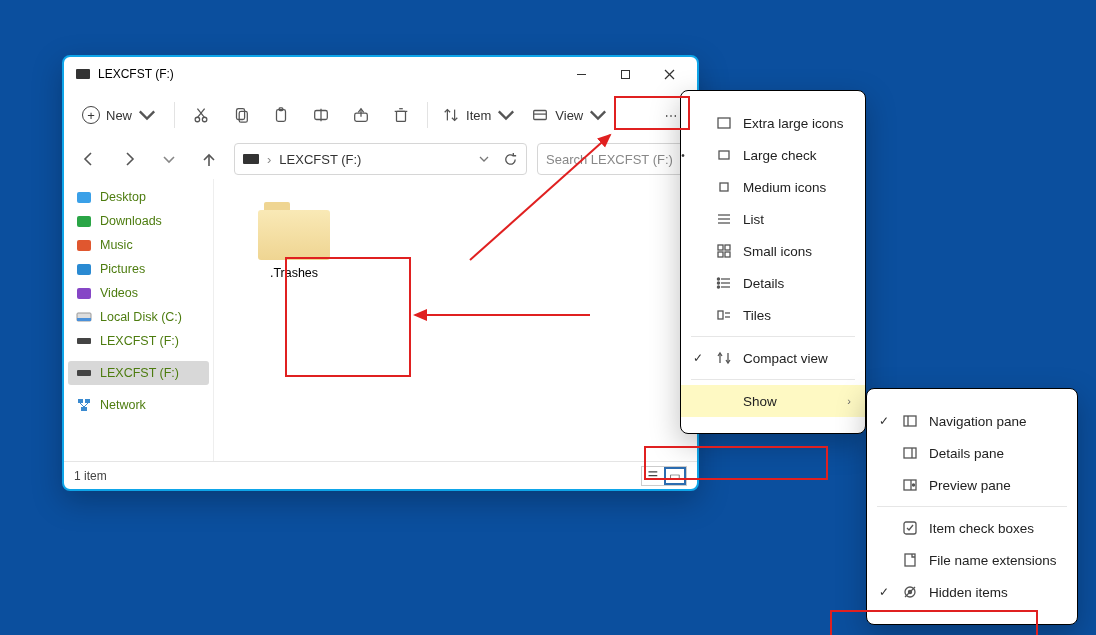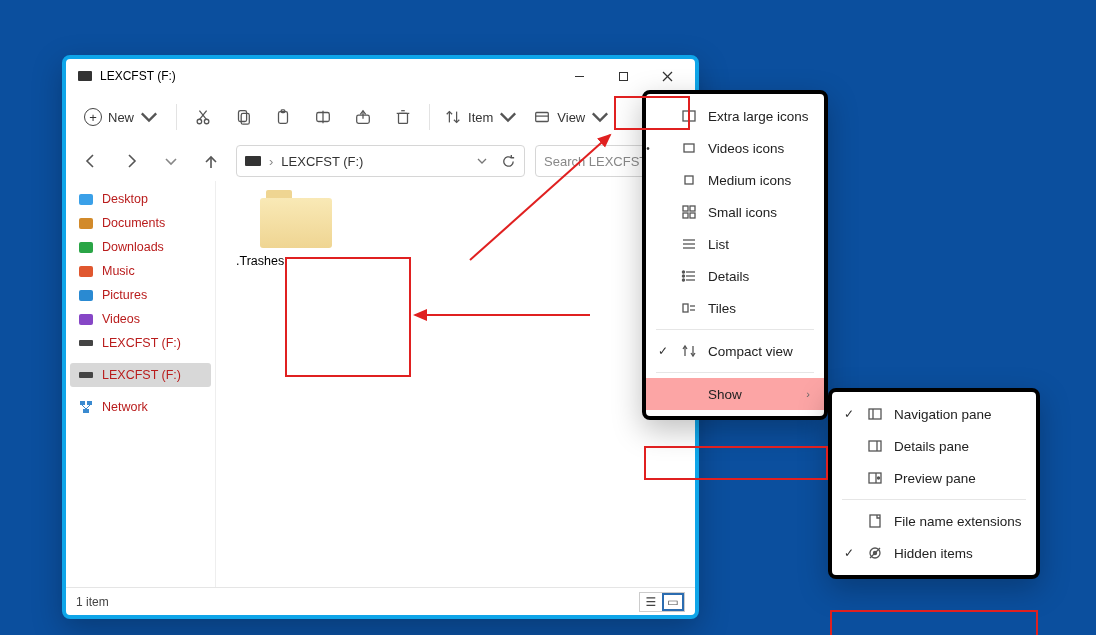--- a/index.html
+++ b/index.html
@@ -1,21 +1,21 @@
 <!DOCTYPE html>
 <html><head>
 <meta charset="utf-8">
 <style>
 * { box-sizing: border-box; margin: 0; padding: 0; font-family: "Segoe UI", Arial, sans-serif; }
 body { background:#0b4f9e; width:1096px; height:635px; position:relative; overflow:hidden; }
 
 
 .win {
-  position:absolute; left:62px; top:55px; width:637px; height:564px;
-  background:#fff; border:4px solid #0ea5e9; border-radius:8px;
+  position:absolute; left:62px; top:55px; width:637px; height:436px;
+  background:#fff; border:2px solid #0ea5e9; border-radius:8px;
   box-shadow:0 10px 30px rgba(0,0,0,.25);
 }
 .titlebar { height:34px; display:flex; align-items:center; padding:0 6px 0 12px; font-size:12px; }
 .titlebar .ticon { width:14px; height:10px; background:#333; border-radius:1px; margin-right:8px; }
 .titlebar .spacer { flex:1; }
 .winbtn { width:44px; height:30px; display:flex; align-items:center; justify-content:center; color:#333; }
 .winbtn svg { width:11px; height:11px; }
 
 .toolbar { height:48px; display:flex; align-items:center; padding:0 8px; gap:4px; }
 .tbtn { height:36px; min-width:36px; padding:0 6px; display:flex; align-items:center; justify-content:center; gap:6px; border-radius:4px; color:#333; font-size:13px; }
@@ -28,47 +28,47 @@
 .addrrow { height:40px; display:flex; align-items:center; padding:0 10px; gap:10px; }
 .navarrow { width:30px; height:30px; display:flex; align-items:center; justify-content:center; color:#555; }
 .navarrow svg { width:16px; height:16px; stroke:#555; fill:none; stroke-width:1.6; }
 .addrbox { flex:1; height:32px; border:1px solid #d6d6d6; border-radius:4px; display:flex; align-items:center; padding:0 8px; font-size:13px; gap:8px; color:#333; }
 .addrbox .dicon { width:16px; height:10px; background:#333; border-radius:1px; }
 .addrbox .refresh { margin-left:auto; }
 .searchbox { width:150px; height:32px; border:1px solid #d6d6d6; border-radius:4px; display:flex; align-items:center; padding:0 8px; font-size:13px; color:#888; background:#fff; }
 
 .body { display:flex; height:calc(100% - 34px - 48px - 40px - 28px); }
 .sidebar { width:150px; border-right:1px solid #eee; padding:6px 4px; overflow:hidden; }
-.sbitem { height:24px; display:flex; align-items:center; gap:8px; padding:0 8px; font-size:12.5px; border-radius:3px; color:#b91c1c; }
+.sbitem { height:24px; display:flex; align-items:center; gap:8px; padding:0 8px; font-size:12.5px; border-radius:3px; color:#4d7c0f; }
 .sbitem.sel { background:#d8d8d8; }
 .sbgap { height:8px; }
 .sbicon { width:16px; height:16px; display:flex; align-items:center; justify-content:center; }
 
 .content { flex:1; position:relative; padding:8px; }
-.folder { position:absolute; left:20px; top:3px; width:120px; font-size:12.5px; }
+.folder { position:absolute; left:20px; top:17px; width:120px; text-align:center; font-size:12.5px; }
 .foldericon { width:72px; height:58px; margin:6px auto 6px; position:relative; }
 .foldericon .tab { position:absolute; left:6px; top:0; width:26px; height:10px; background:#efd592; border-radius:2px 2px 0 0; }
 .foldericon .body2 { position:absolute; left:0; top:8px; right:0; bottom:0; background:linear-gradient(#f9e9b6,#efd592); border-radius:3px; }
 
 .statusbar { position:absolute; left:0; right:0; bottom:0; height:28px; border-top:1px solid #e5e5e5; display:flex; align-items:center; padding:0 10px; font-size:12px; color:#444; }
 .statusbar .spacer { flex:1; }
 .viewtoggle { display:flex; border:1px solid #ccc; }
 .viewtoggle div { width:22px; height:18px; display:flex; align-items:center; justify-content:center; }
 .viewtoggle .act { border:2px solid #2b6cb0; }
 
 
-.menu { position:absolute; background:#fff; border:4px solid #000000; border-radius:8px; box-shadow:0 10px 30px rgba(0,0,0,.25); padding:6px 0; font-size:13.5px; color:#222; }
+.menu { position:absolute; background:#fff; border:1px solid #000000; border-radius:8px; box-shadow:0 10px 30px rgba(0,0,0,.25); padding:16px 0; font-size:13.5px; color:#222;margin-left:38px; }
 .menu1 { left:642px; top:90px; width:186px; }
 .menu2 { left:828px; top:388px; width:212px; }
 .mitem { height:32px; display:flex; align-items:center; padding:0 14px 0 10px; gap:10px; position:relative; }
 .mitem .check { width:14px; display:flex; justify-content:center; color:#333; font-size:12px; }
 .mitem .micon { width:18px; height:18px; display:flex; align-items:center; justify-content:center; }
 .mitem .micon svg { width:16px; height:16px; stroke:#555; fill:none; stroke-width:1.4; }
 .mitem .arrow { margin-left:auto; font-size:11px; color:#666; }
-.mitem.hover { background:#fca5a5; }
+.mitem.hover { background:#fef9c3; }
 .msep { height:1px; background:#e6e6e6; margin:5px 10px; }
 .bullet { position:absolute; left:-1px; width:6px; text-align:center; font-size:10px; color:#333; }
 
 
 .redbox { position:absolute; border:2px solid #e02020; pointer-events:none; }
 .arrowline { position:absolute; pointer-events:none; }
 </style>
 </head>
 <body>
 
@@ -216,28 +216,20 @@
           <span class="sbicon">
             <svg width="16" height="16">
               <rect x="1" y="3" width="14" height="11" rx="2" fill="#3aa0e8"></rect>
             </svg>
           </span>
           <span>Desktop</span>
         </div>
         <div class="sbitem">
           <span class="sbicon">
             <svg width="16" height="16">
-              <rect x="1" y="3" width="14" height="11" rx="2" fill="#d28a2a"></rect>
-            </svg>
-          </span>
-          <span>Documents</span>
-        </div>
-        <div class="sbitem">
-          <span class="sbicon">
-            <svg width="16" height="16">
               <rect x="1" y="3" width="14" height="11" rx="2" fill="#2aa546"></rect>
             </svg>
           </span>
           <span>Downloads</span>
         </div>
         <div class="sbitem">
           <span class="sbicon">
             <svg width="16" height="16">
               <rect x="1" y="3" width="14" height="11" rx="2" fill="#e0572f"></rect>
             </svg>
@@ -252,20 +244,29 @@
           </span>
           <span>Pictures</span>
         </div>
         <div class="sbitem">
           <span class="sbicon">
             <svg width="16" height="16">
               <rect x="1" y="3" width="14" height="11" rx="2" fill="#8646c6"></rect>
             </svg>
           </span>
           <span>Videos</span>
+        </div>
+        <div class="sbitem">
+          <span class="sbicon">
+            <svg width="16" height="16">
+              <rect x="1" y="4" width="14" height="8" rx="1" fill="#ddd" stroke="#999"></rect>
+              <rect x="1" y="9" width="14" height="3" fill="#4a90d9"></rect>
+            </svg>
+          </span>
+          <span>Local Disk (C:)</span>
         </div>
         <div class="sbitem">
           <span class="sbicon">
             <svg width="16" height="16">
               <rect x="1" y="5" width="14" height="6" rx="1" fill="#444"></rect>
             </svg>
           </span>
           <span>LEXCFST (F:)</span>
         </div>
         <div class="sbgap"></div>
@@ -323,53 +324,53 @@
       <span>Extra large icons</span>
     </div>
     <div class="mitem">
       <span class="bullet">•</span>
       <span class="check"></span>
       <span class="micon">
         <svg viewBox="0 0 16 16">
           <rect x="3" y="4" width="10" height="8" stroke="#555" fill="none" stroke-width="1.3"></rect>
         </svg>
       </span>
-      <span>Videos icons</span>
+      <span>Large check</span>
     </div>
     <div class="mitem">
       <span class="check"></span>
       <span class="micon">
         <svg viewBox="0 0 16 16">
           <rect x="4" y="4" width="8" height="8" stroke="#555" fill="none" stroke-width="1.3"></rect>
         </svg>
       </span>
       <span>Medium icons</span>
+    </div>
+    <div class="mitem">
+      <span class="check"></span>
+      <span class="micon">
+        <svg viewBox="0 0 16 16">
+          <line x1="2" y1="4" x2="14" y2="4" stroke="#555" fill="none" stroke-width="1.3"></line>
+          <line x1="2" y1="8" x2="14" y2="8" stroke="#555" fill="none" stroke-width="1.3"></line>
+          <line x1="2" y1="12" x2="14" y2="12" stroke="#555" fill="none" stroke-width="1.3"></line>
+        </svg>
+      </span>
+      <span>List</span>
     </div>
     <div class="mitem">
       <span class="check"></span>
       <span class="micon">
         <svg viewBox="0 0 16 16">
           <rect x="2" y="2" width="5" height="5" stroke="#555" fill="none" stroke-width="1.3"></rect>
           <rect x="9" y="2" width="5" height="5" stroke="#555" fill="none" stroke-width="1.3"></rect>
           <rect x="2" y="9" width="5" height="5" stroke="#555" fill="none" stroke-width="1.3"></rect>
           <rect x="9" y="9" width="5" height="5" stroke="#555" fill="none" stroke-width="1.3"></rect>
         </svg>
       </span>
       <span>Small icons</span>
-    </div>
-    <div class="mitem">
-      <span class="check"></span>
-      <span class="micon">
-        <svg viewBox="0 0 16 16">
-          <line x1="2" y1="4" x2="14" y2="4" stroke="#555" fill="none" stroke-width="1.3"></line>
-          <line x1="2" y1="8" x2="14" y2="8" stroke="#555" fill="none" stroke-width="1.3"></line>
-          <line x1="2" y1="12" x2="14" y2="12" stroke="#555" fill="none" stroke-width="1.3"></line>
-        </svg>
-      </span>
-      <span>List</span>
     </div>
     <div class="mitem">
       <span class="check"></span>
       <span class="micon">
         <svg viewBox="0 0 16 16">
           <line x1="5" y1="4" x2="14" y2="4" stroke="#555" fill="none" stroke-width="1.3"></line>
           <line x1="5" y1="8" x2="14" y2="8" stroke="#555" fill="none" stroke-width="1.3"></line>
           <line x1="5" y1="12" x2="14" y2="12" stroke="#555" fill="none" stroke-width="1.3"></line>
           <circle cx="2.5" cy="4" r="1" fill="#555"></circle>
           <circle cx="2.5" cy="8" r="1" fill="#555"></circle>
@@ -437,20 +438,30 @@
       <span class="micon">
         <svg viewBox="0 0 16 16">
           <rect x="2" y="3" width="12" height="10" stroke="#555" fill="none" stroke-width="1.3"></rect>
           <line x1="9" y1="3" x2="9" y2="13" stroke="#555" fill="none" stroke-width="1.3"></line>
           <circle cx="11.5" cy="8" r="1" fill="#555"></circle>
         </svg>
       </span>
       <span>Preview pane</span>
     </div>
     <div class="msep"></div>
+    <div class="mitem">
+      <span class="check"></span>
+      <span class="micon">
+        <svg viewBox="0 0 16 16">
+          <rect x="2" y="2" width="12" height="12" rx="2" stroke="#555" fill="none" stroke-width="1.3"></rect>
+          <polyline points="5,8 7,10 11,5" stroke="#555" fill="none" stroke-width="1.3"></polyline>
+        </svg>
+      </span>
+      <span>Item check boxes</span>
+    </div>
     <div class="mitem">
       <span class="check"></span>
       <span class="micon">
         <svg viewBox="0 0 16 16">
           <rect x="3" y="2" width="10" height="12" stroke="#555" fill="none" stroke-width="1.3"></rect>
           <polyline points="10,2 10,5 13,5" stroke="#555" fill="none" stroke-width="1.3"></polyline>
         </svg>
       </span>
       <span>File name extensions</span>
     </div>

